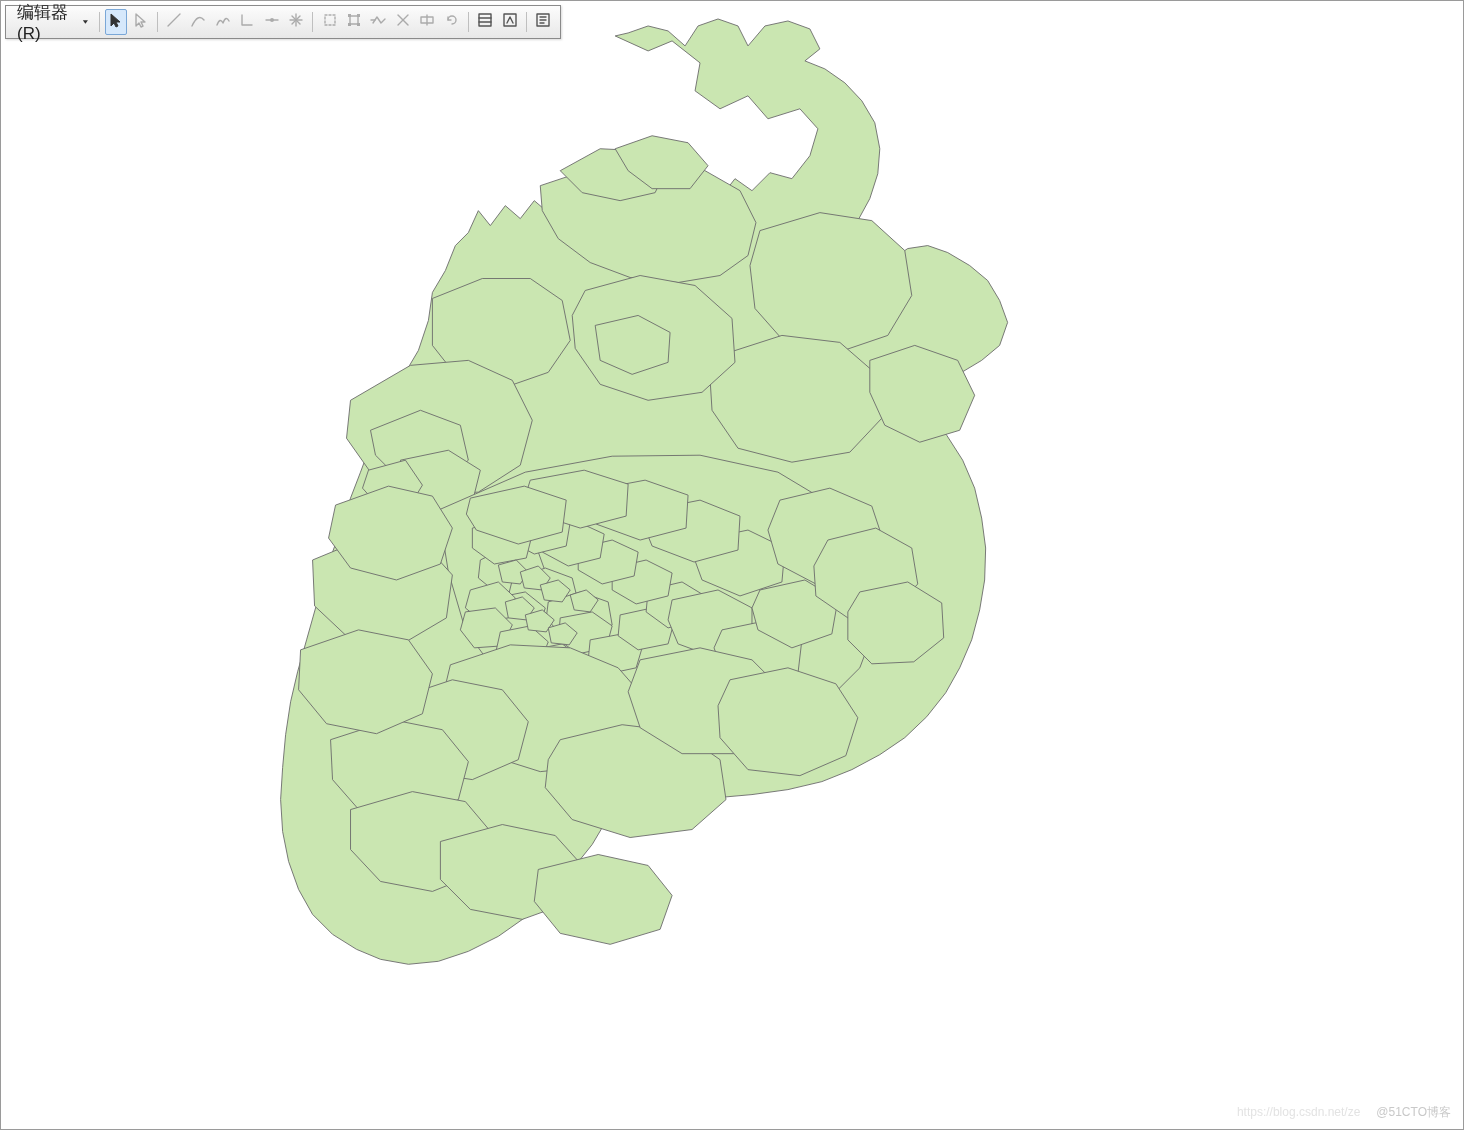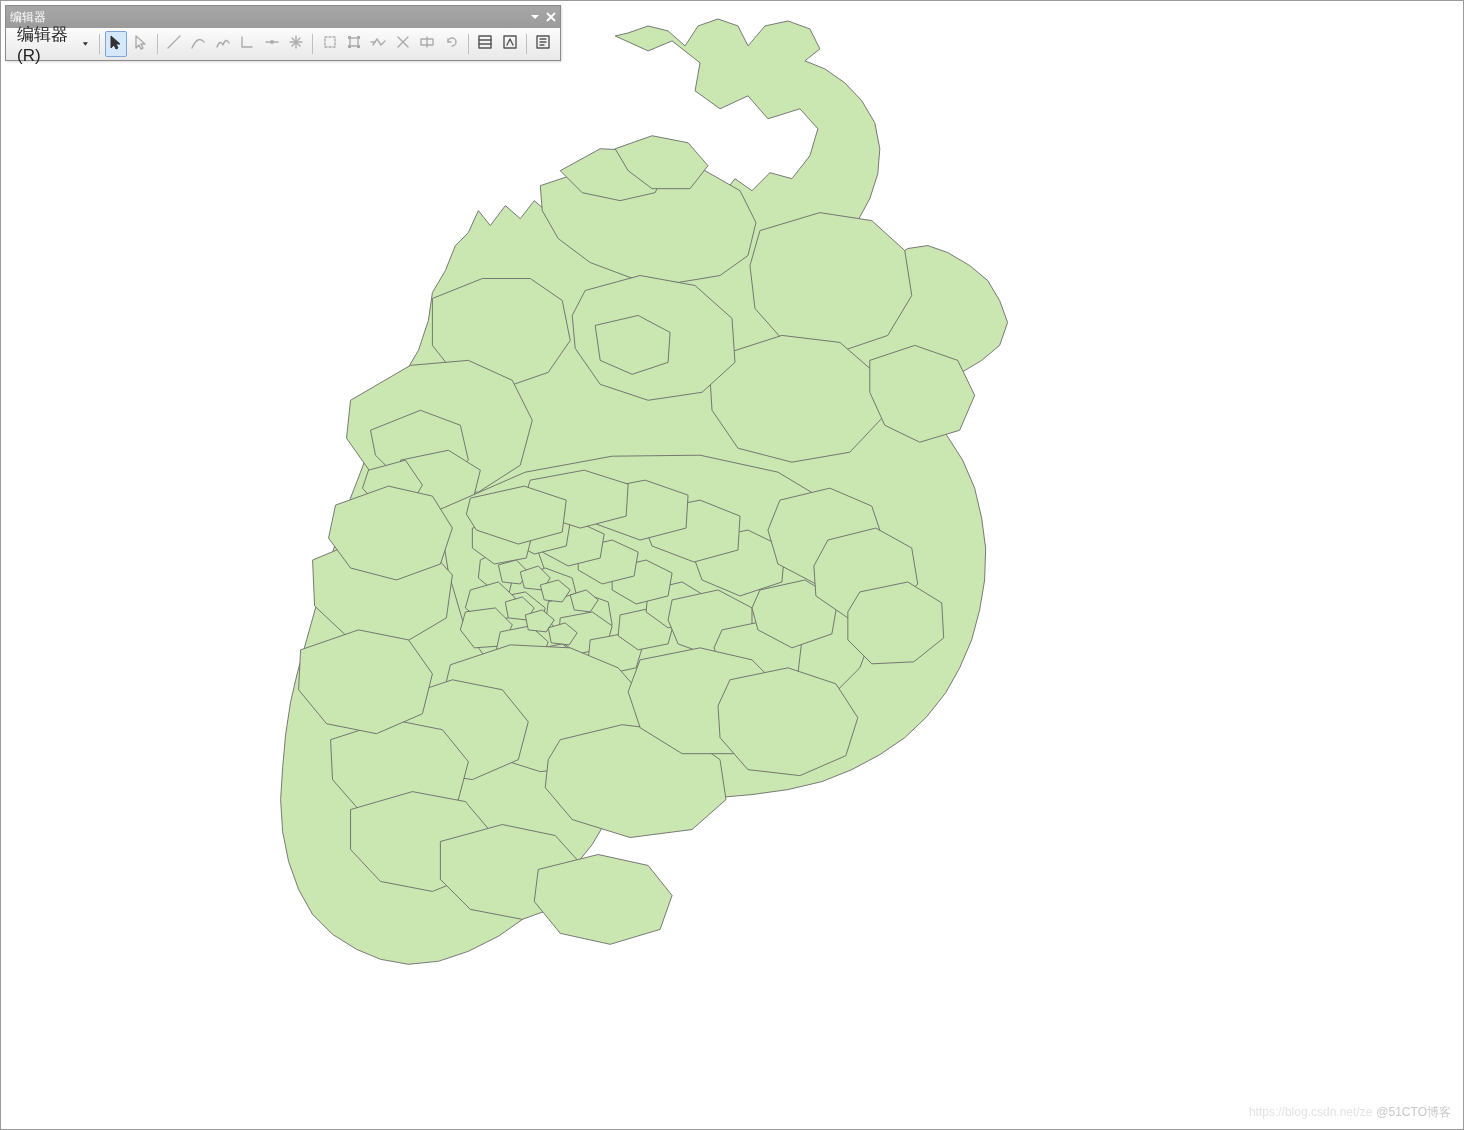--- a/index.html
+++ b/index.html
@@ -8,21 +8,21 @@
 .titlebar{height:22px;background:linear-gradient(#a7a7a7,#9b9b9b);display:flex;align-items:center;justify-content:space-between;padding:0 4px;color:#fff;font-size:12px}
 .titlebar-right{display:flex;align-items:center;gap:6px}
 .titlebar-right svg{display:block}
 .toolbar-row{height:32px;background:linear-gradient(#fcfcfc,#e8e8e8);display:flex;align-items:center;padding:0 6px;gap:2px}
 .menu-btn{display:flex;align-items:center;font-size:17px;color:#222;padding:2px 4px;border:1px solid transparent;border-radius:2px;cursor:pointer}
 .tool-btn{width:24px;height:24px;display:flex;align-items:center;justify-content:center;border:1px solid transparent;border-radius:2px;cursor:pointer}
 .tool-btn.active{border-color:#7aa7d7;background:#d6e8fb}
 .tool-btn.disabled{opacity:.45;cursor:default}
 .sep{width:1px;height:20px;background:#bfbfbf;margin:0 3px}
 .map-area{position:absolute;left:0;top:0;width:100%;height:100%}
-.watermark{position:absolute;right:12px;bottom:8px;font-size:12px;color:#c9c9c9;display:flex;gap:4px;align-items:baseline}
+.watermark{position:absolute;right:12px;bottom:8px;font-size:12px;color:#c9c9c9;display:flex;gap:16px;align-items:baseline}
 .watermark .faint{color:#e3e3e3}
 </style>
 </head>
 <body>
 
 <div class="app-frame">
 
   <svg class="map-area" viewBox="0 0 1464 1130" preserveAspectRatio="none">
     <defs>
       <clipPath id="mapclip">
@@ -100,35 +100,20 @@
       <path d="M520 572 L538 566 L550 578 L542 590 L524 588 Z"></path>
       <path d="M540 585 L558 580 L570 590 L562 602 L544 600 Z"></path>
       <path d="M505 602 L522 597 L534 608 L526 620 L508 618 Z"></path>
       <path d="M525 615 L542 610 L554 620 L546 632 L528 630 Z"></path>
       <path d="M548 628 L565 623 L577 633 L569 645 L551 643 Z"></path>
       <path d="M570 595 L586 590 L598 600 L590 612 L574 610 Z"></path>
     </g>
   </svg>
 
   <div class="toolbar-window">
-    <div class="titlebar">
-      <span>编辑器</span>
-      <div class="titlebar-right">
-        <span>
-          <svg width="10" height="10" viewBox="0 0 10 10">
-              <path d="M1 3 L5 7 L9 3" fill="#fff"></path>
-            </svg>
-        </span>
-        <span>
-          <svg width="10" height="10" viewBox="0 0 10 10">
-              <path d="M1 1 L9 9 M9 1 L1 9" stroke="#fff" stroke-width="1.8"></path>
-            </svg>
-        </span>
-      </div>
-    </div>
     <div class="toolbar-row" id="toolbar-row">
       <div class="menu-btn">
         <span>编辑器(R)</span>
         <svg width="8" height="8" viewBox="0 0 8 8" style="margin-left:2px">
             <path d="M1 2 L4 6 L7 2 Z" fill="#333"></path>
           </svg>
       </div>
       <div class="sep"></div>
 
     <div class="tool-btn active">

